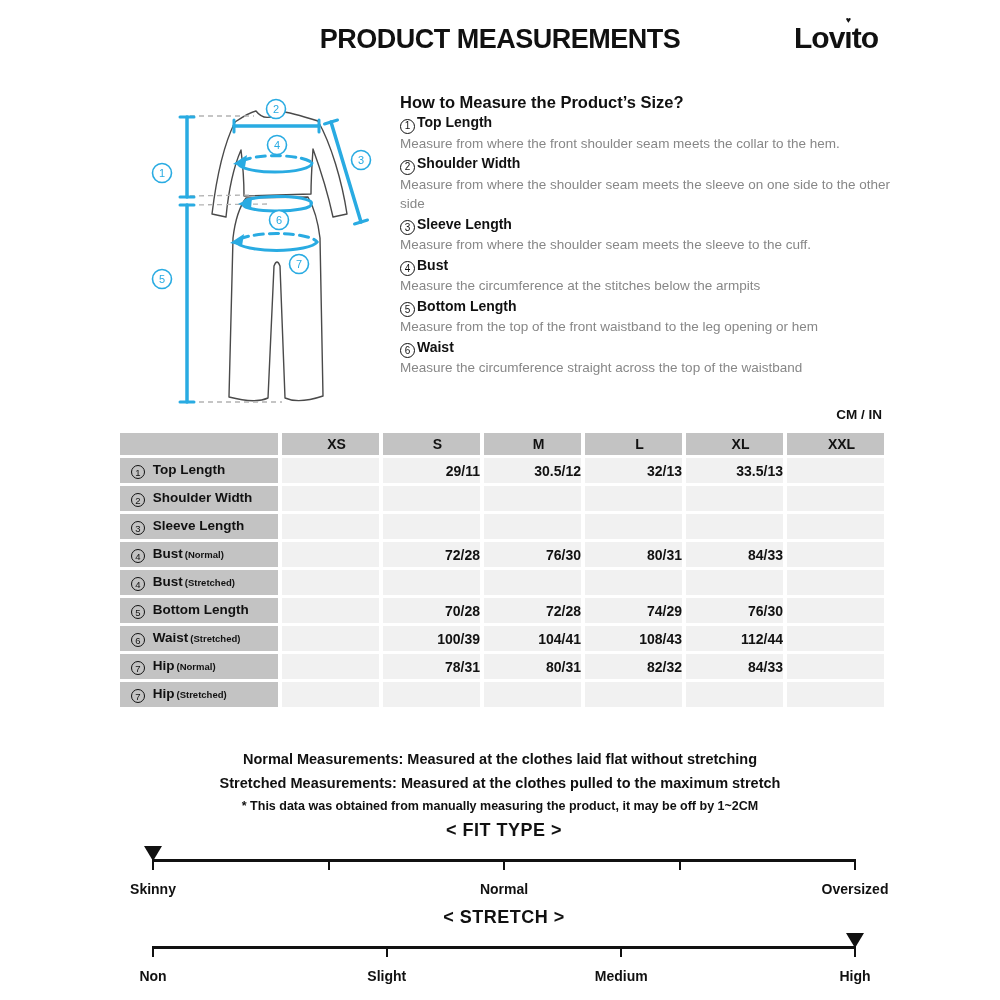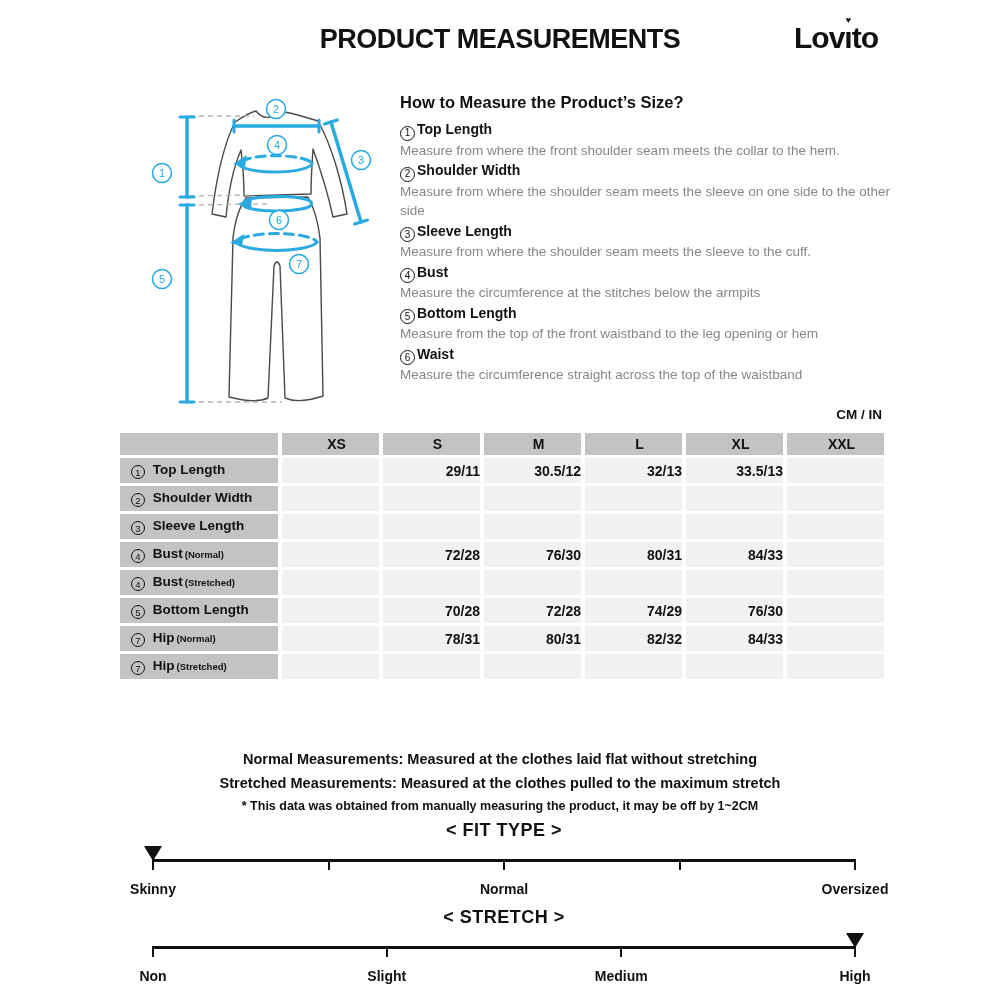--- a/index.html
+++ b/index.html
@@ -17,21 +17,21 @@
   .brand {
     position:absolute; top:21px; right:122px;
     font-size:30px; font-weight:bold; letter-spacing:-1px;
   }
   .logo-i { position:relative; display:inline-block; }
   .logo-i .heart { position:absolute; left:50%; top:-6px; transform:translateX(-50%); font-size:9px; }
   
   .diagram { position:absolute; left:132px; top:86px; }
   
   .guide { position:absolute; left:400px; top:93px; width:505px; }
-  .guide-heading { font-size:16.5px; font-weight:bold; margin-bottom:7px; }
+  .guide-heading { font-size:16.5px; font-weight:bold; }
   .guide-label { font-size:14px; font-weight:bold; line-height:20px; }
   .guide-desc { font-size:13.5px; color:var(--muted); line-height:19.5px; }
   .circ {
     display:inline-flex; align-items:center; justify-content:center;
     width:15px; height:15px; border:1.2px solid currentColor; border-radius:50%;
     font-size:10px; line-height:1; margin-right:2px; vertical-align:-2px; font-weight:normal;
   }
   
   .unit-label { position:absolute; left:120px; top:407px; width:762px; text-align:right;
     font-size:13.5px; font-weight:bold; }
@@ -250,20 +250,29 @@
         <tr>
           <th><span class="circ">5</span><span> Bottom Length</span></th>
           <td></td>
           <td>70/28</td>
           <td>72/28</td>
           <td>74/29</td>
           <td>76/30</td>
           <td></td>
         </tr>
         <tr>
+          <th><span class="circ">6</span><span> Waist</span><span class="variant">(Stretched)</span></th>
+          <td></td>
+          <td>100/39</td>
+          <td>104/41</td>
+          <td>108/43</td>
+          <td>112/44</td>
+          <td></td>
+        </tr>
+        <tr>
           <th><span class="circ">7</span><span> Hip</span><span class="variant">(Normal)</span></th>
           <td></td>
           <td>78/31</td>
           <td>80/31</td>
           <td>82/32</td>
           <td>84/33</td>
           <td></td>
         </tr>
         <tr>
           <th><span class="circ">7</span><span> Hip</span><span class="variant">(Stretched)</span></th>

